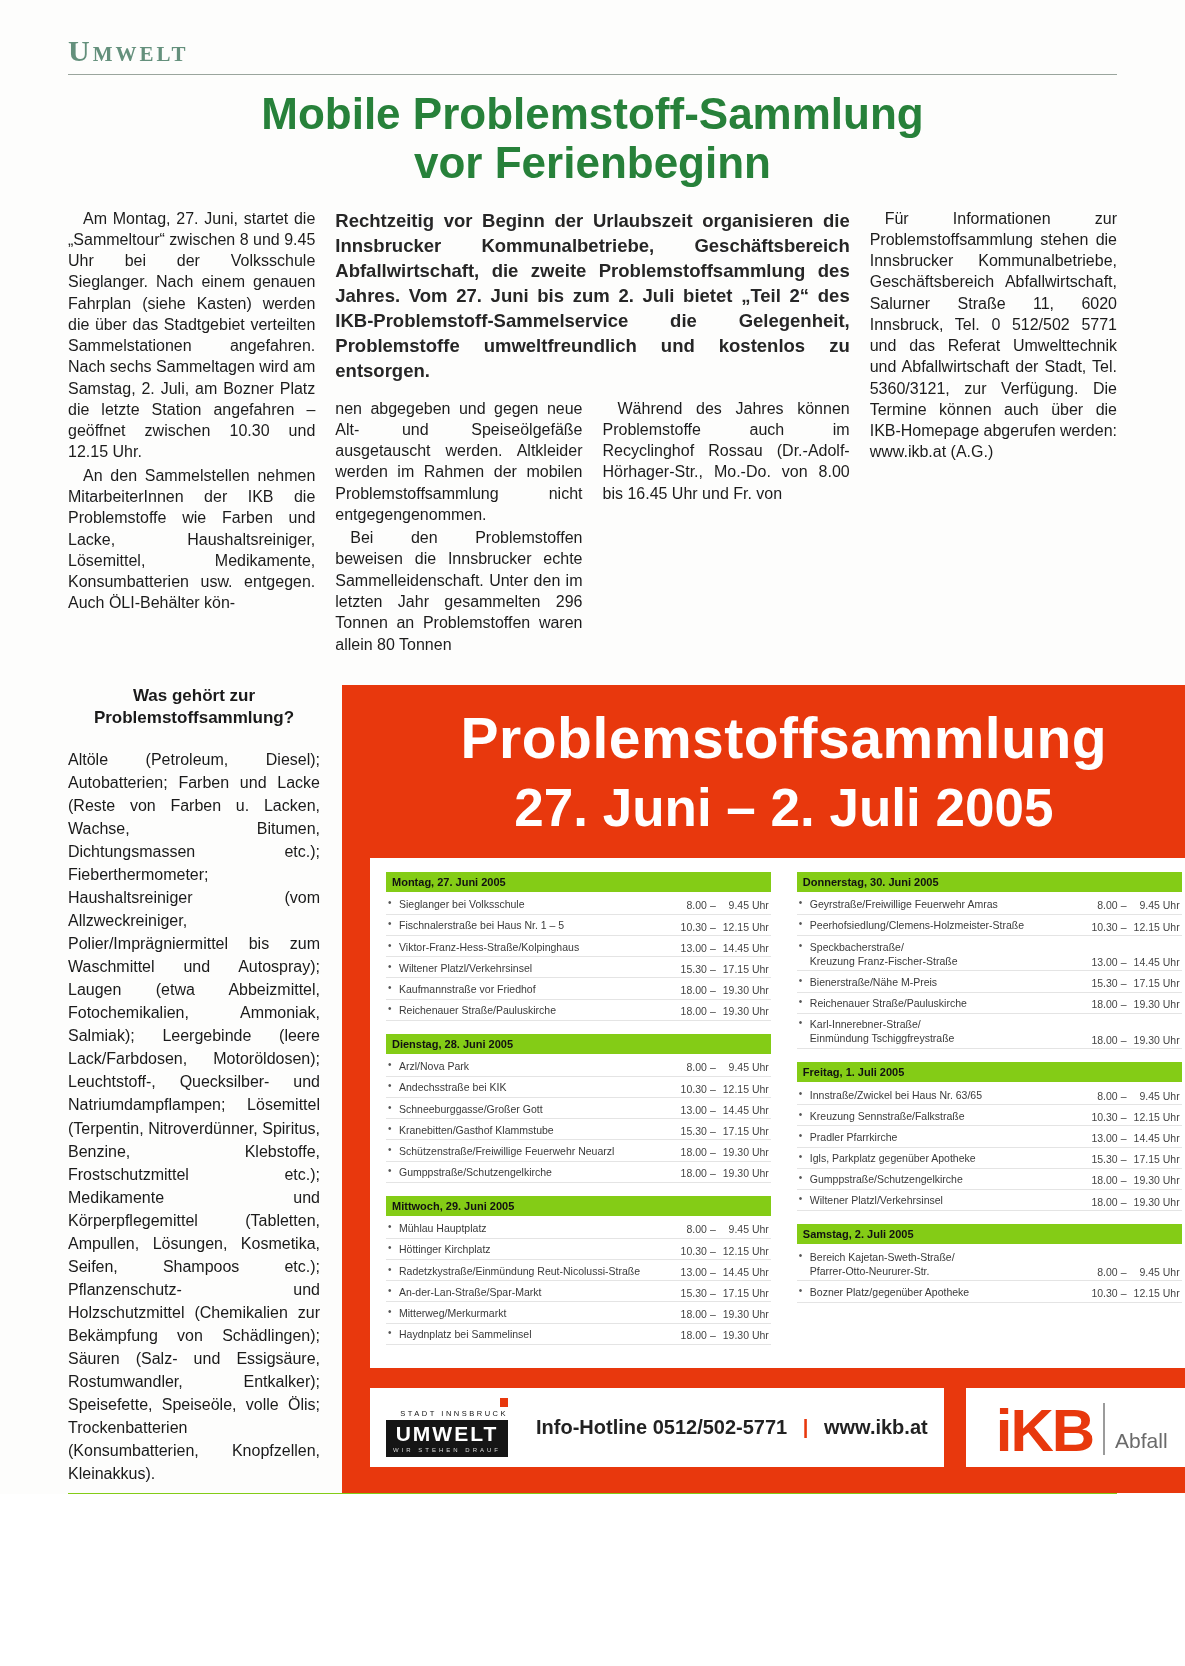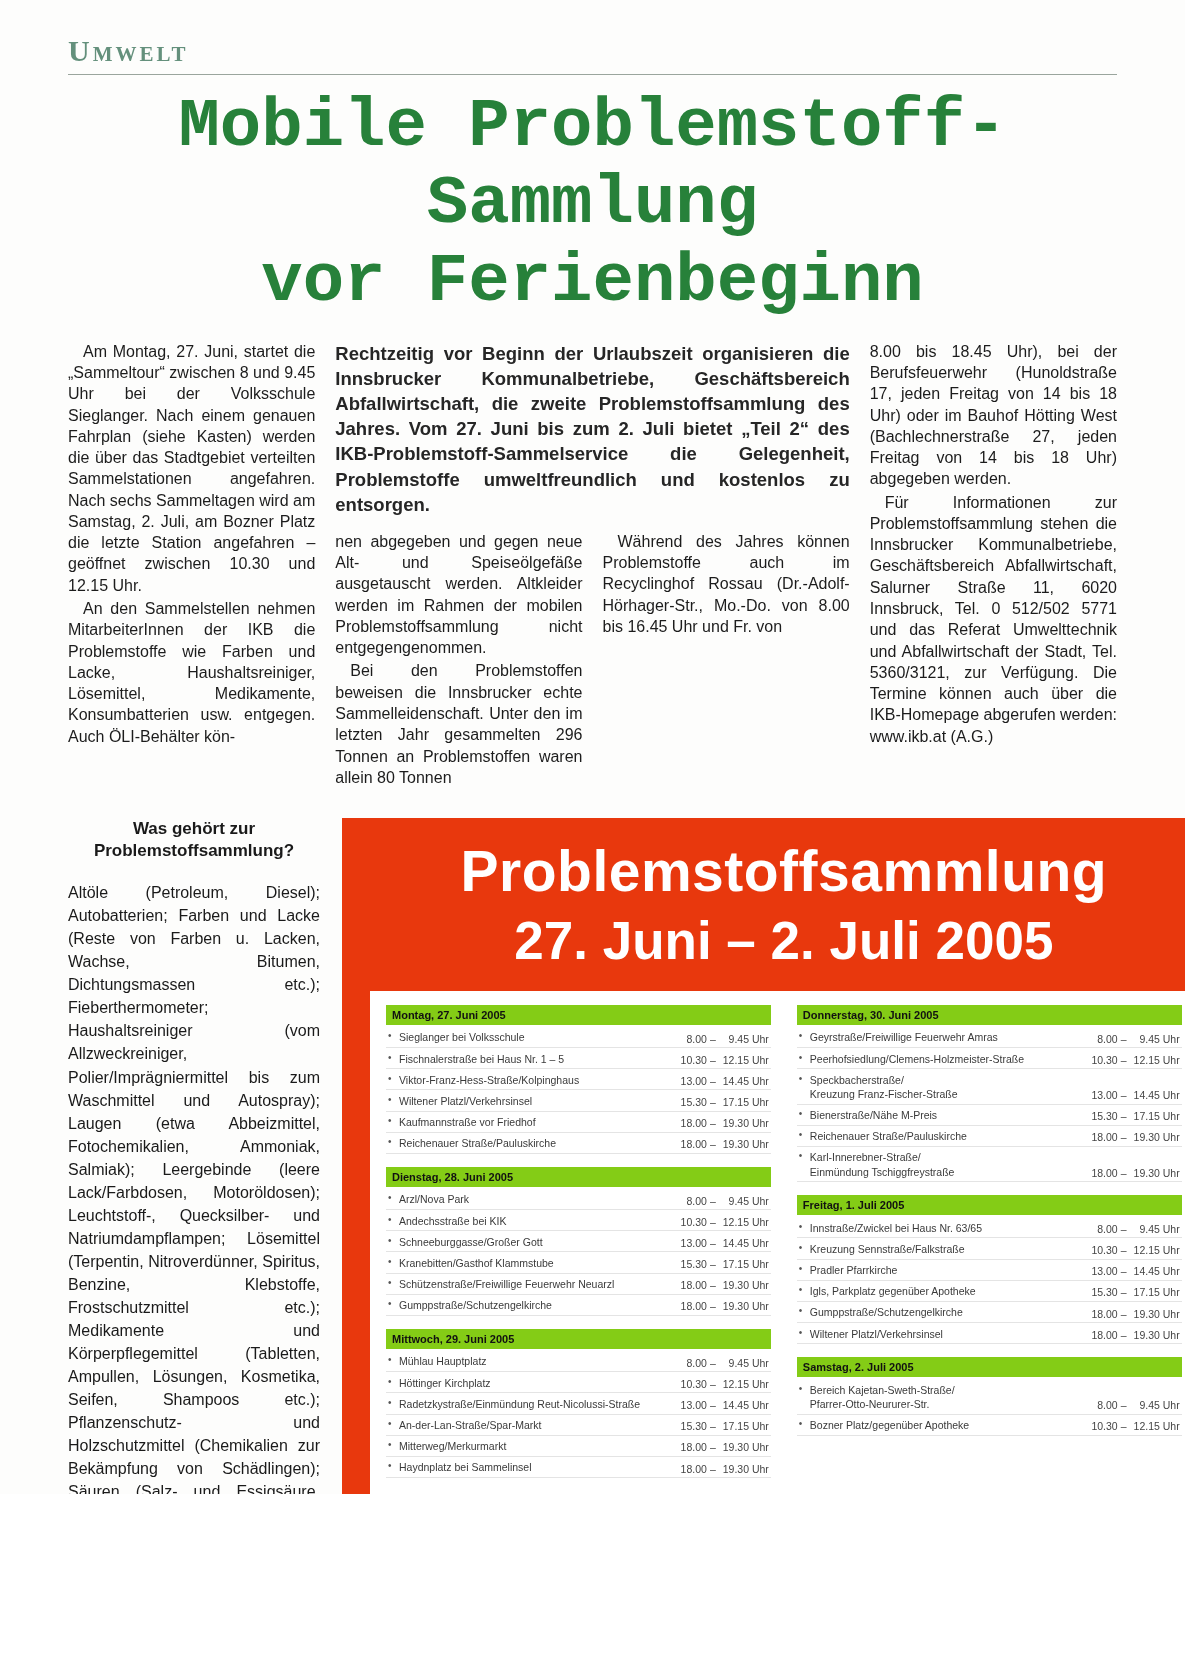--- a/index.html
+++ b/index.html
@@ -12,22 +12,22 @@
     hyphens:auto;
   }
   
   .kicker-row { border-bottom:1.5px solid #9aa59d; padding-bottom:6px; }
   .kicker {
     font-family:"Liberation Serif", serif; font-variant:small-caps;
     font-size:30px; letter-spacing:3px; color:#64907c; font-weight:600;
   }
   
   .headline {
-    font-family:Liberation Mono, monospace; font-weight:700; text-align:center;
-    color:#27813a; font-size:69px; line-height:1.12; margin-top:14px;
+    font-family:Liberation Sans, sans-serif; font-weight:700; text-align:center;
+    color:#27813a; font-size:44px; line-height:1.12; margin-top:14px;
   }
   
   .article { display:grid; grid-template-columns:1fr 2.08fr 1fr; gap:20px; margin-top:20px; }
   .midcols { display:grid; grid-template-columns:1fr 1fr; gap:20px; margin-top:14px; }
   .p { font-size:16px; line-height:1.33; text-align:justify; color:#1c1c1c; margin-bottom:2px; }
   .p.indent { text-indent:15px; }
   .lead { font-size:18.5px; font-weight:700; line-height:1.36; text-align:justify; color:#262626; }
   
   .lower { display:grid; grid-template-columns:252px 1fr; gap:22px; margin-top:28px; }
   .sidebar h2 { font-size:17px; font-weight:700; text-align:center; line-height:1.3; margin-bottom:4px; }
@@ -109,21 +109,20 @@
         <div>
           <p class="p">nen abgegeben und gegen neue Alt- und Speiseölgefäße ausgetauscht werden. Altkleider werden im Rahmen der mobilen Problemstoffsammlung nicht entgegengenommen.</p>
           <p class="p indent">Bei den Problemstoffen beweisen die Innsbrucker echte Sammelleidenschaft. Unter den im letzten Jahr gesammelten 296 Tonnen an Problemstoffen waren allein 80 Tonnen</p>
         </div>
         <div>
           <p class="p indent">Während des Jahres können Problemstoffe auch im Recyclinghof Rossau (Dr.-Adolf-Hörhager-Str., Mo.-Do. von 8.00 bis 16.45 Uhr und Fr. von</p>
         </div>
       </div>
     </div>
     <div>
-      <p class="p">8.00 bis 18.45 Uhr), bei der Berufsfeuerwehr (Hunoldstraße 17, jeden Freitag von 14 bis 18 Uhr) oder im Bauhof Hötting West (Bachlechnerstraße 27, jeden Freitag von 14 bis 18 Uhr) abgegeben werden.</p>
       <p class="p indent">Für Informationen zur Problemstoffsammlung stehen die Innsbrucker Kommunalbetriebe, Geschäftsbereich Abfallwirtschaft, Salurner Straße 11, 6020 Innsbruck, Tel. 0 512/502 5771 und das Referat Umwelttechnik und Abfallwirtschaft der Stadt, Tel. 5360/3121, zur Verfügung. Die Termine können auch über die IKB-Homepage abgerufen werden: www.ikb.at (A.G.)</p>
     </div>
   </section>
 
   <section class="lower">
 
     <aside class="sidebar">
       <h2>Was gehört zur Problemstoffsammlung?</h2>
       <p>Altöle (Petroleum, Diesel); Autobatterien; Farben und Lacke (Reste von Farben u. Lacken, Wachse, Bitumen, Dichtungsmassen etc.); Fieberthermometer; Haushaltsreiniger (vom Allzweckreiniger, Polier/Imprägniermittel bis zum Waschmittel und Autospray); Laugen (etwa Abbeizmittel, Fotochemikalien, Ammoniak, Salmiak); Leergebinde (leere Lack/Farbdosen, Motoröldosen); Leuchtstoff-, Quecksilber- und Natriumdampflampen; Lösemittel (Terpentin, Nitroverdünner, Spiritus, Benzine, Klebstoffe, Frostschutzmittel etc.); Medikamente und Körperpflegemittel (Tabletten, Ampullen, Lösungen, Kosmetika, Seifen, Shampoos etc.); Pflanzenschutz- und Holzschutzmittel (Chemikalien zur Bekämpfung von Schädlingen); Säuren (Salz- und Essigsäure, Rostumwandler, Entkalker); Speisefette, Speiseöle, volle Ölis; Trockenbatterien (Konsumbatterien, Knopfzellen, Kleinakkus).</p>
     </aside>

